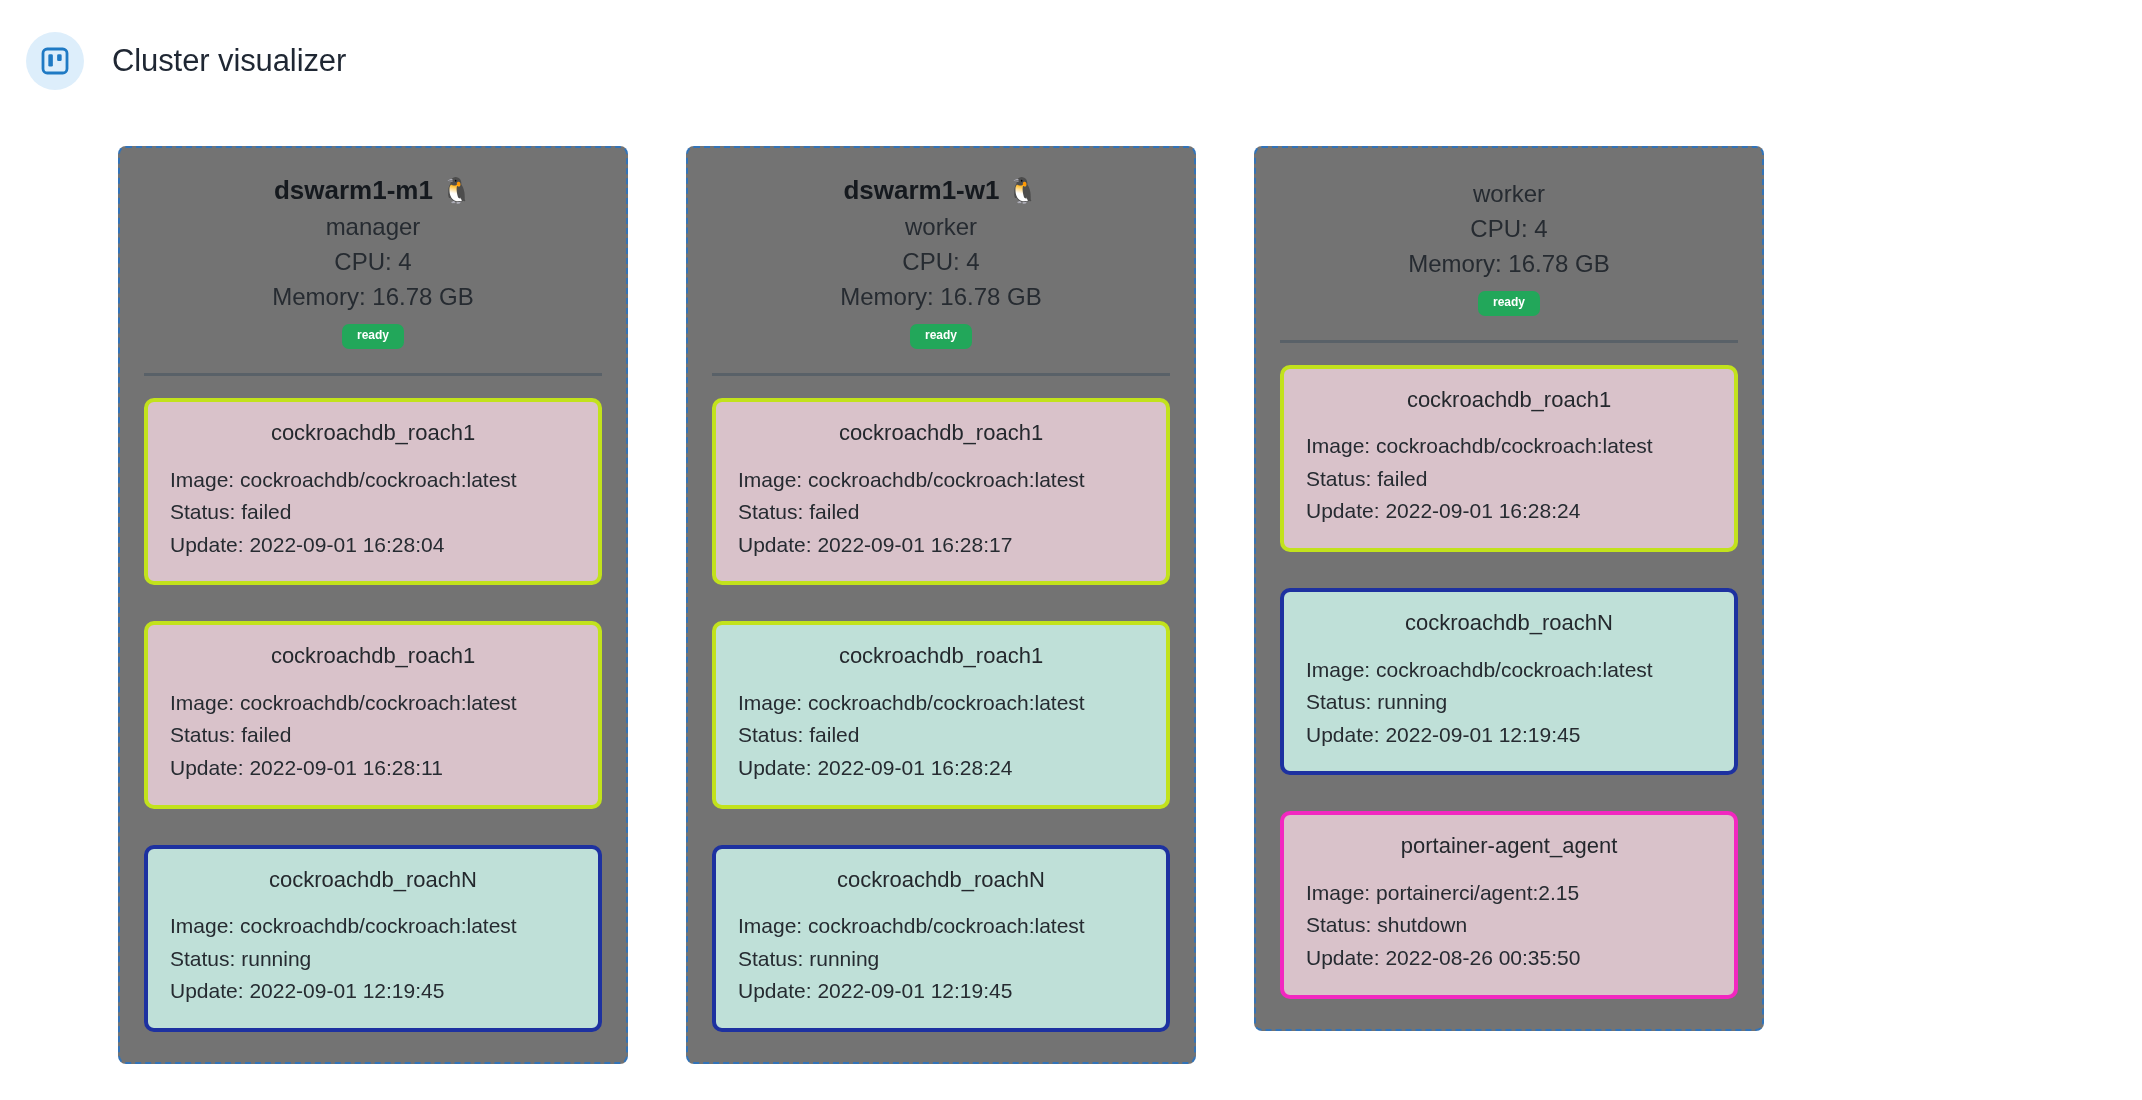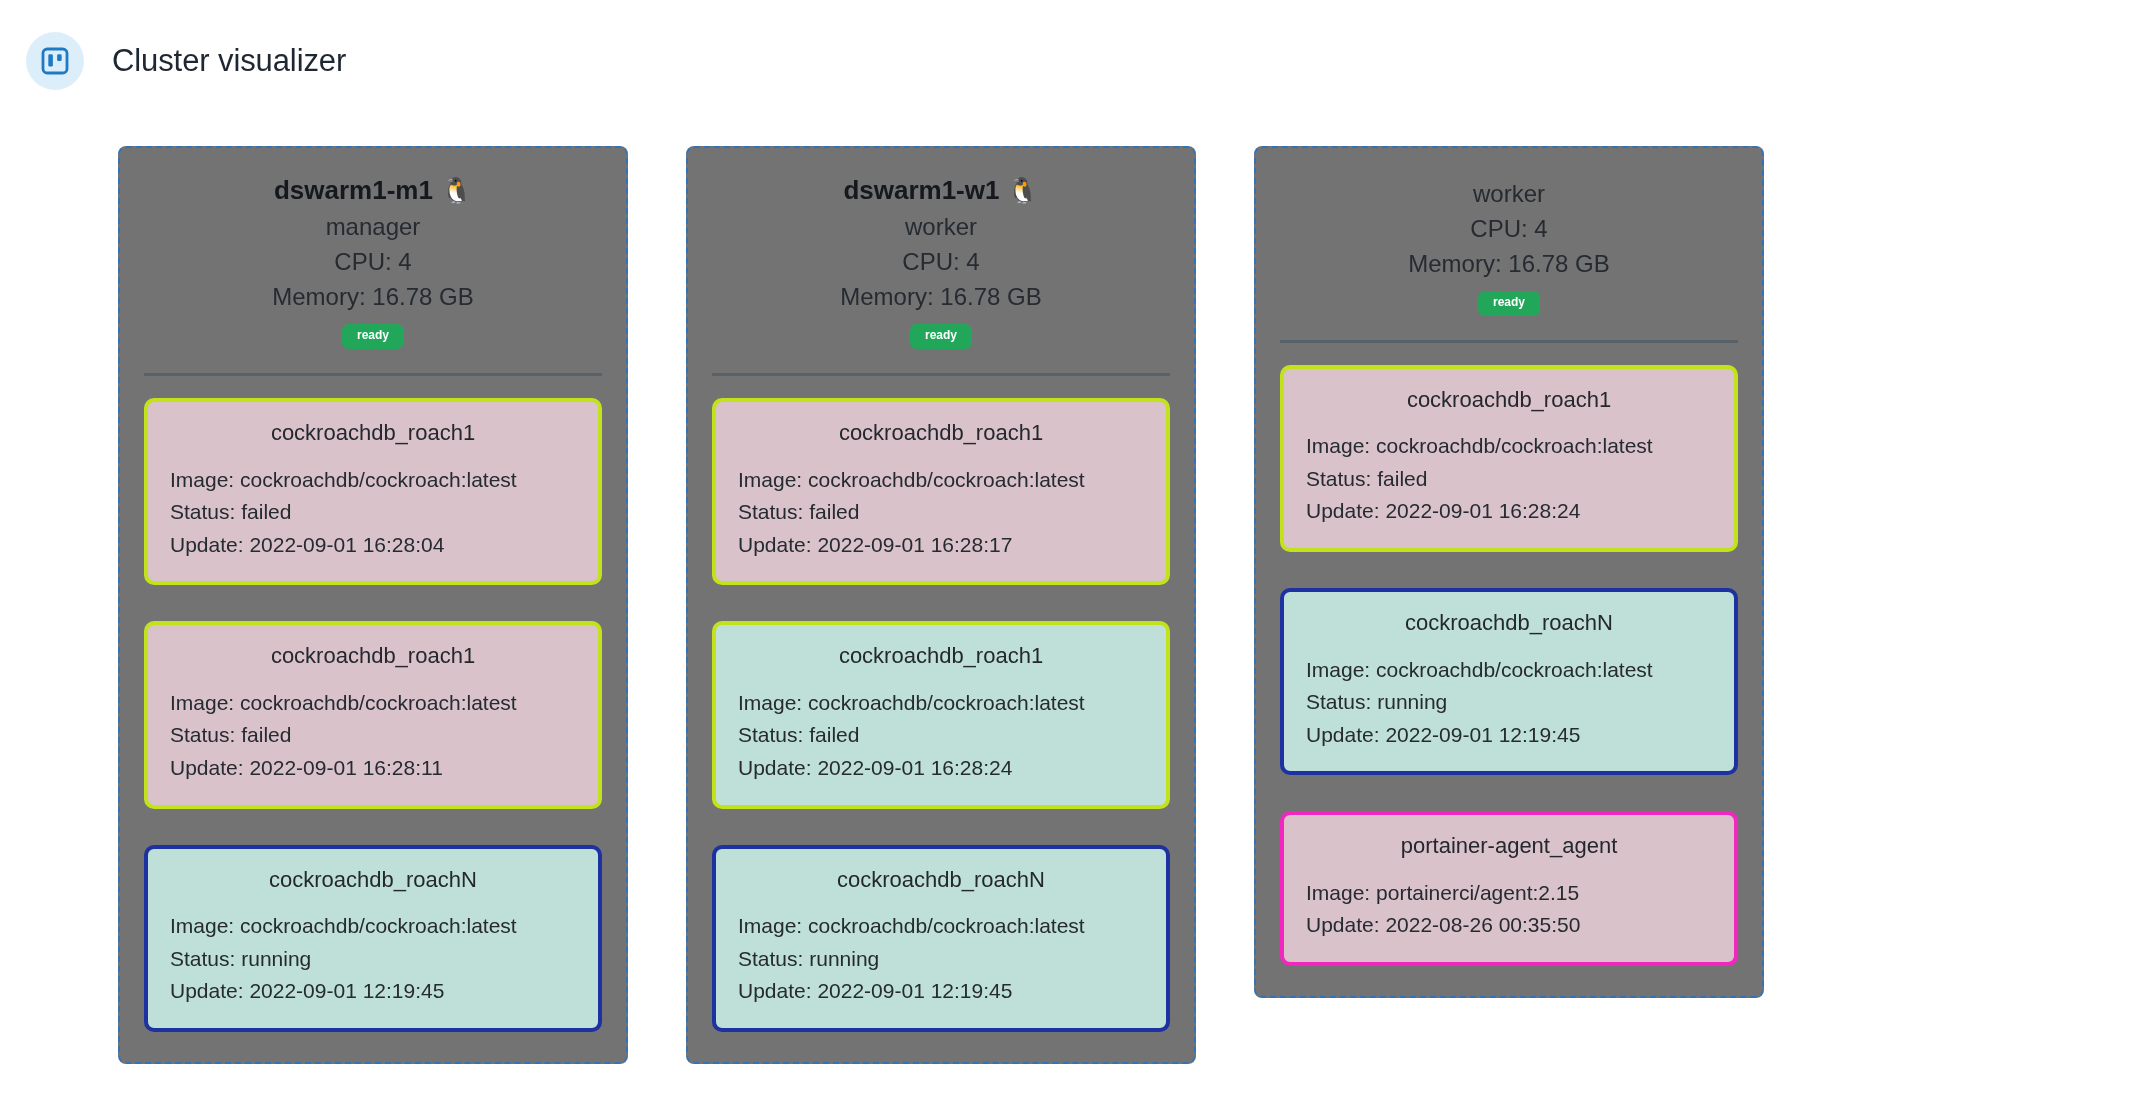--- a/index.html
+++ b/index.html
@@ -247,19 +247,20 @@
       <div class="task-card bg-running bd-running">
         <div class="task-title">cockroachdb_roachN</div>
         <div class="task-line">Image: cockroachdb/cockroach:latest</div>
         <div class="task-line">Status: running</div>
         <div class="task-line">Update: 2022-09-01 12:19:45</div>
       </div>
 
       <div class="task-card bg-shutdown bd-shutdown">
         <div class="task-title">portainer-agent_agent</div>
         <div class="task-line">Image: portainerci/agent:2.15</div>
+        <div class="task-line">Status: shutdown</div>
         <div class="task-line">Update: 2022-08-26 00:35:50</div>
       </div>
 
     </div>
   </div>
 
 </div>
 
 </body></html>

